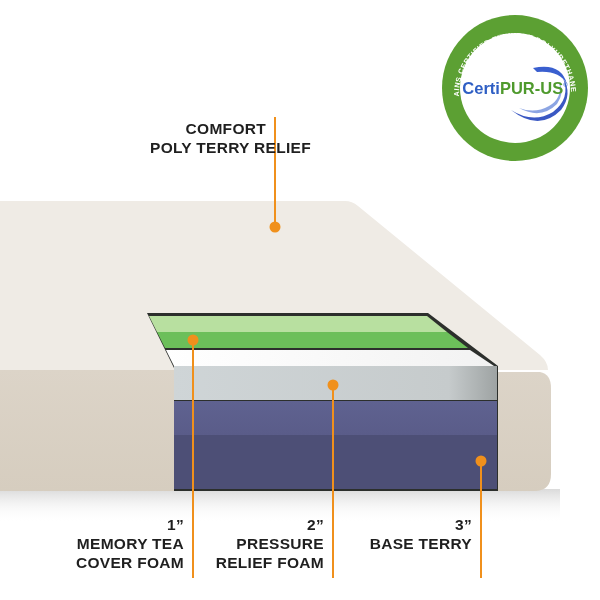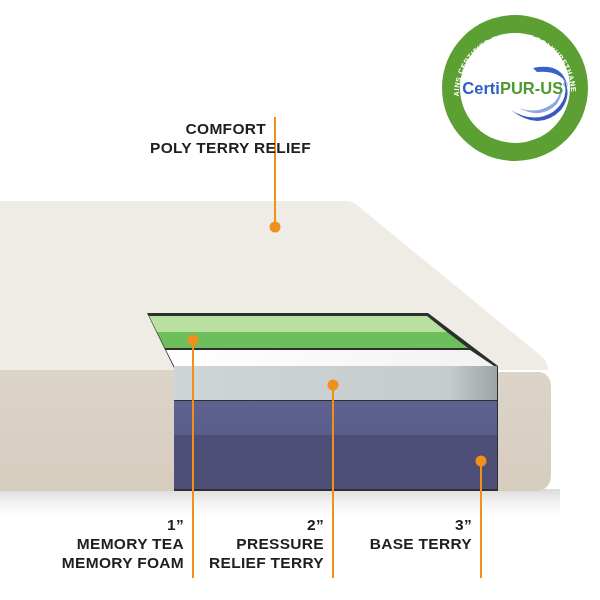--- a/index.html
+++ b/index.html
@@ -78,27 +78,27 @@
   </svg>
 
   <div class="label" style="left:150px; top:119px; width:116px;">
     <span class="l">COMFORT</span>
     <span class="l">POLY TERRY RELIEF</span>
   </div>
 
   <div class="label" style="left:40px; top:515px; width:144px;">
     <span class="l">1”</span>
     <span class="l">MEMORY TEA</span>
-    <span class="l">MEMORY FOAM</span>
+    <span class="l">COVER FOAM</span>
   </div>
 
   <div class="label" style="left:200px; top:515px; width:124px;">
     <span class="l">2”</span>
     <span class="l">PRESSURE</span>
-    <span class="l">RELIEF TERRY</span>
+    <span class="l">RELIEF FOAM</span>
   </div>
 
   <div class="label" style="left:330px; top:515px; width:142px;">
     <span class="l">3”</span>
     <span class="l">BASE TERRY</span>
   </div>
 
   <svg class="badge" viewBox="0 0 148 148">
     <defs>
       <path id="ringTop" d="M 18,80 A 56,56 0 1 1 130,80"></path>

